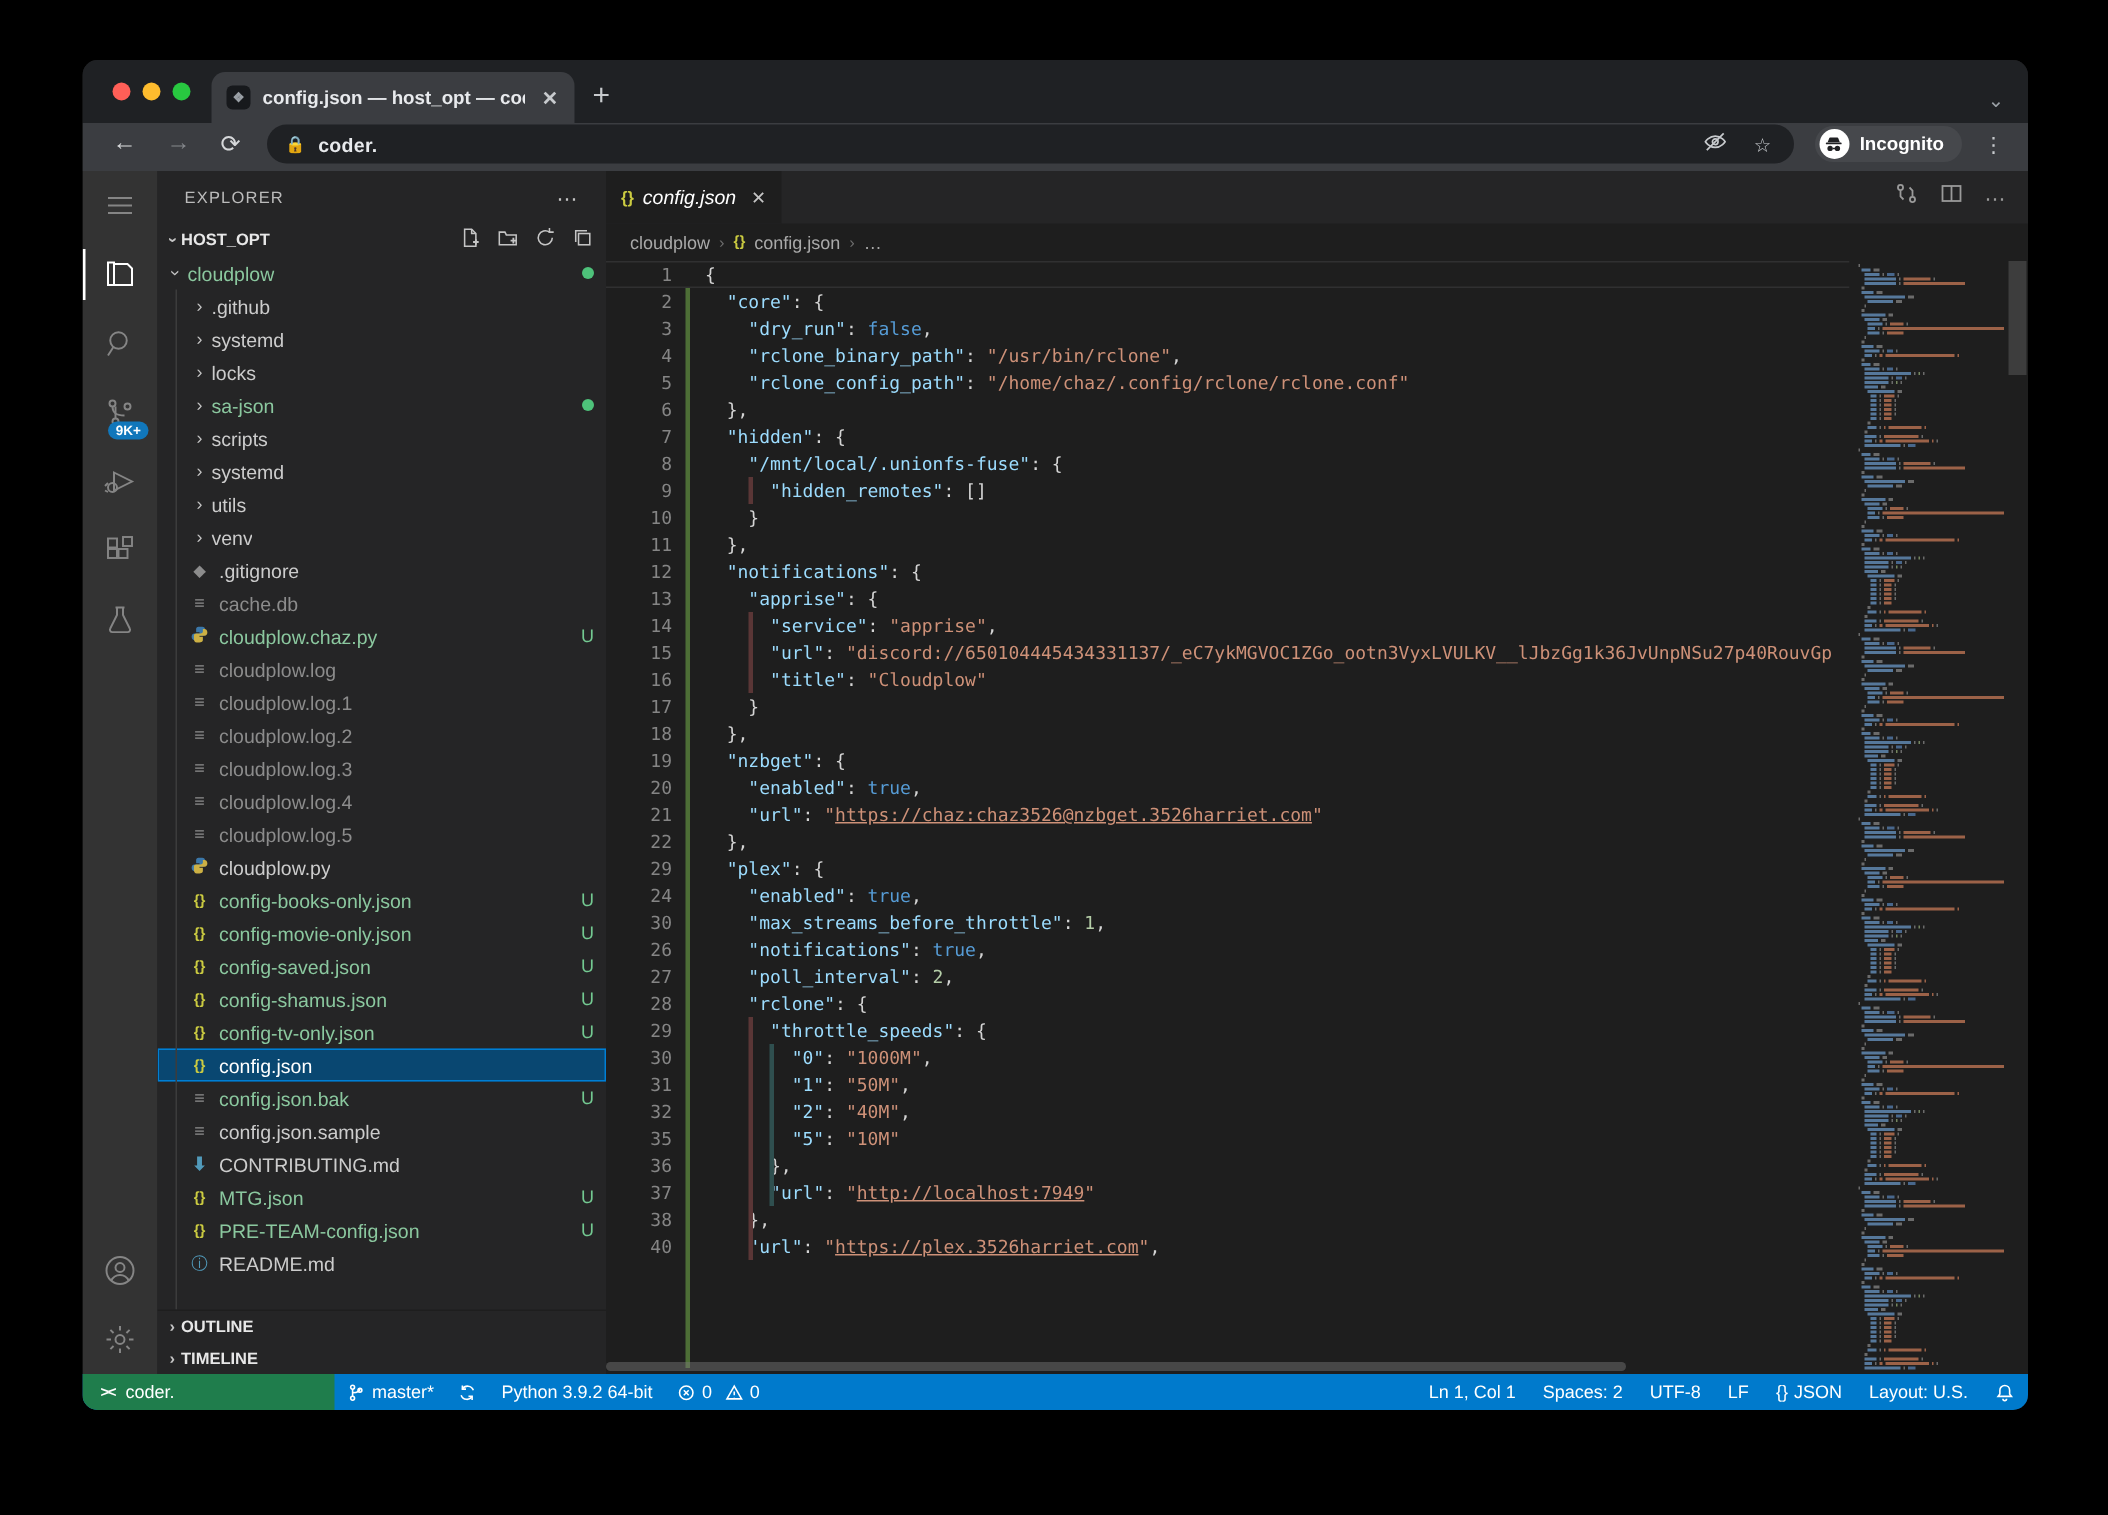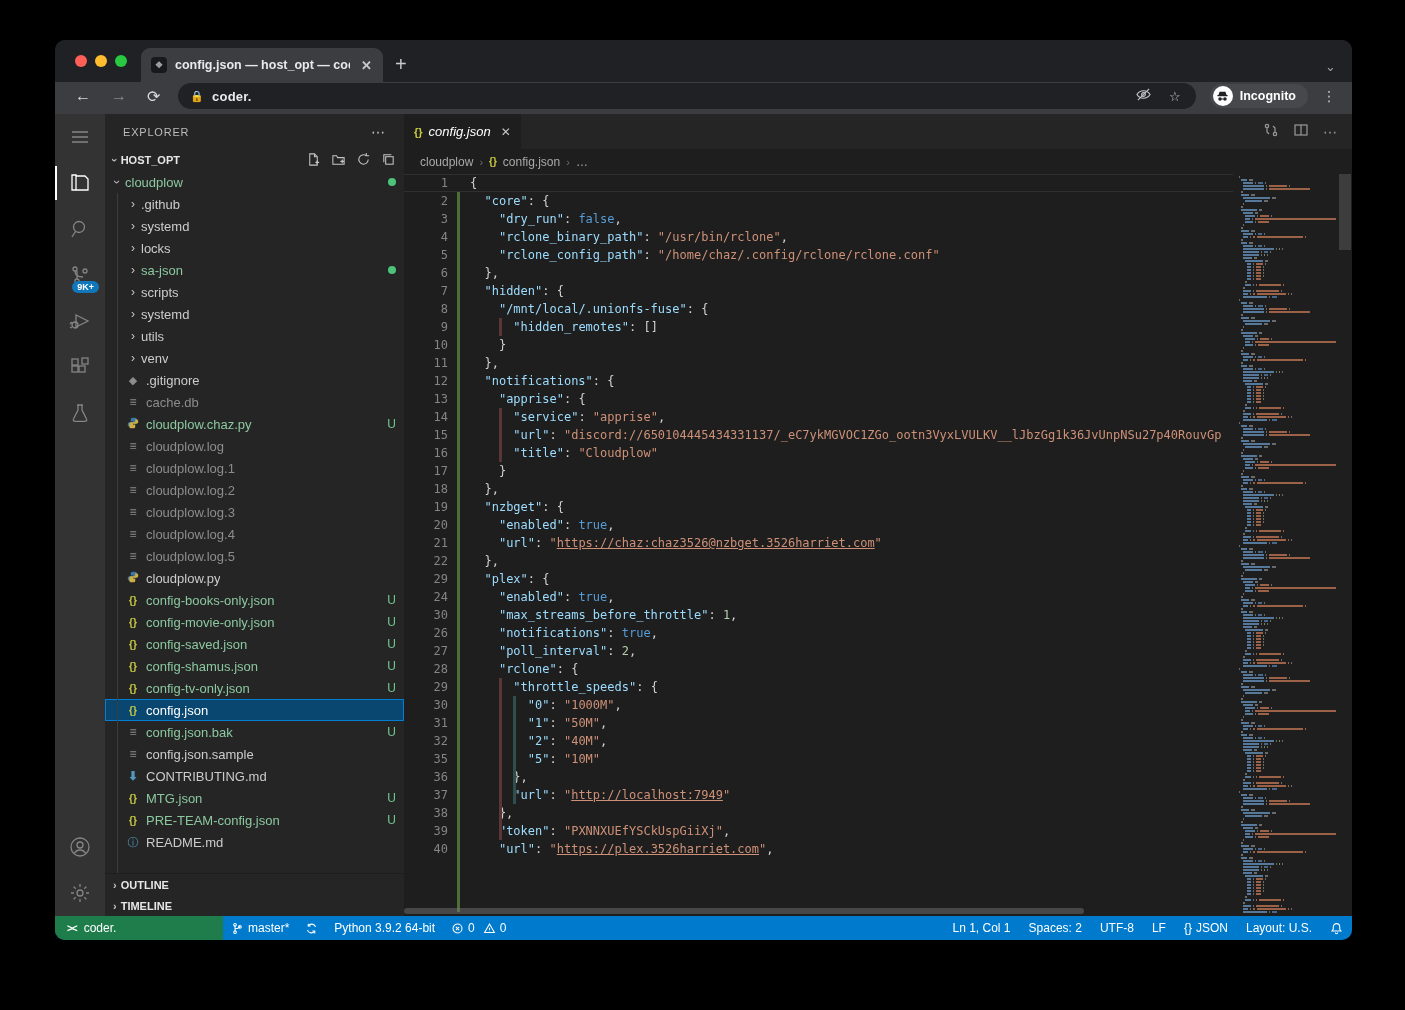--- a/index.html
+++ b/index.html
@@ -481,21 +481,20 @@
             <div class="cline"><span class="num">27</span><span class="code"><span class="tok-p">    </span><span class="tok-k">"poll_interval"</span><span class="tok-p">: </span><span class="tok-n">2</span><span class="tok-p">,</span></span></div>
             <div class="cline"><span class="num">28</span><span class="code"><span class="tok-p">    </span><span class="tok-k">"rclone"</span><span class="tok-p">: {</span></span></div>
             <div class="cline"><span class="num">29</span><span class="code"><span class="tok-p">      </span><span class="tok-k">"throttle_speeds"</span><span class="tok-p">: {</span></span></div>
             <div class="cline"><span class="num">30</span><span class="code"><span class="tok-p">        </span><span class="tok-k">"0"</span><span class="tok-p">: </span><span class="tok-s">"1000M"</span><span class="tok-p">,</span></span></div>
             <div class="cline"><span class="num">31</span><span class="code"><span class="tok-p">        </span><span class="tok-k">"1"</span><span class="tok-p">: </span><span class="tok-s">"50M"</span><span class="tok-p">,</span></span></div>
             <div class="cline"><span class="num">32</span><span class="code"><span class="tok-p">        </span><span class="tok-k">"2"</span><span class="tok-p">: </span><span class="tok-s">"40M"</span><span class="tok-p">,</span></span></div>
             <div class="cline"><span class="num">35</span><span class="code"><span class="tok-p">        </span><span class="tok-k">"5"</span><span class="tok-p">: </span><span class="tok-s">"10M"</span></span></div>
             <div class="cline"><span class="num">36</span><span class="code"><span class="tok-p">      },</span></span></div>
             <div class="cline"><span class="num">37</span><span class="code"><span class="tok-p">      </span><span class="tok-k">"url"</span><span class="tok-p">: </span><span class="tok-s">"</span><span class="tok-u">http://localhost:7949</span><span class="tok-s">"</span></span></div>
             <div class="cline"><span class="num">38</span><span class="code"><span class="tok-p">    },</span></span></div>
-            <div class="cline"><span class="num">39</span><span class="code"><span class="tok-p">    </span><span class="tok-k">"token"</span><span class="tok-p">: </span><span class="tok-s">"PXNNXUEfYSCkUspGiiXj"</span><span class="tok-p">,</span></span></div>
             <div class="cline"><span class="num">40</span><span class="code"><span class="tok-p">    </span><span class="tok-k">"url"</span><span class="tok-p">: </span><span class="tok-s">"</span><span class="tok-u">https://plex.3526harriet.com</span><span class="tok-s">"</span><span class="tok-p">,</span></span></div>
             <div class="gitbar" style="top: 18px; height: 720px;"></div>
             <div class="guide c-maroon" style="left: 94.92px; top: 144px; height: 18px;"></div>
             <div class="guide c-maroon" style="left: 94.92px; top: 234px; height: 54px;"></div>
             <div class="guide c-maroon" style="left: 94.92px; top: 504px; height: 162px;"></div>
             <div class="guide c-teal" style="left: 109.38px; top: 522px; height: 108px;"></div>
             <div class="hscroll">
               <div class="thumb"></div>
             </div>
           </div>

